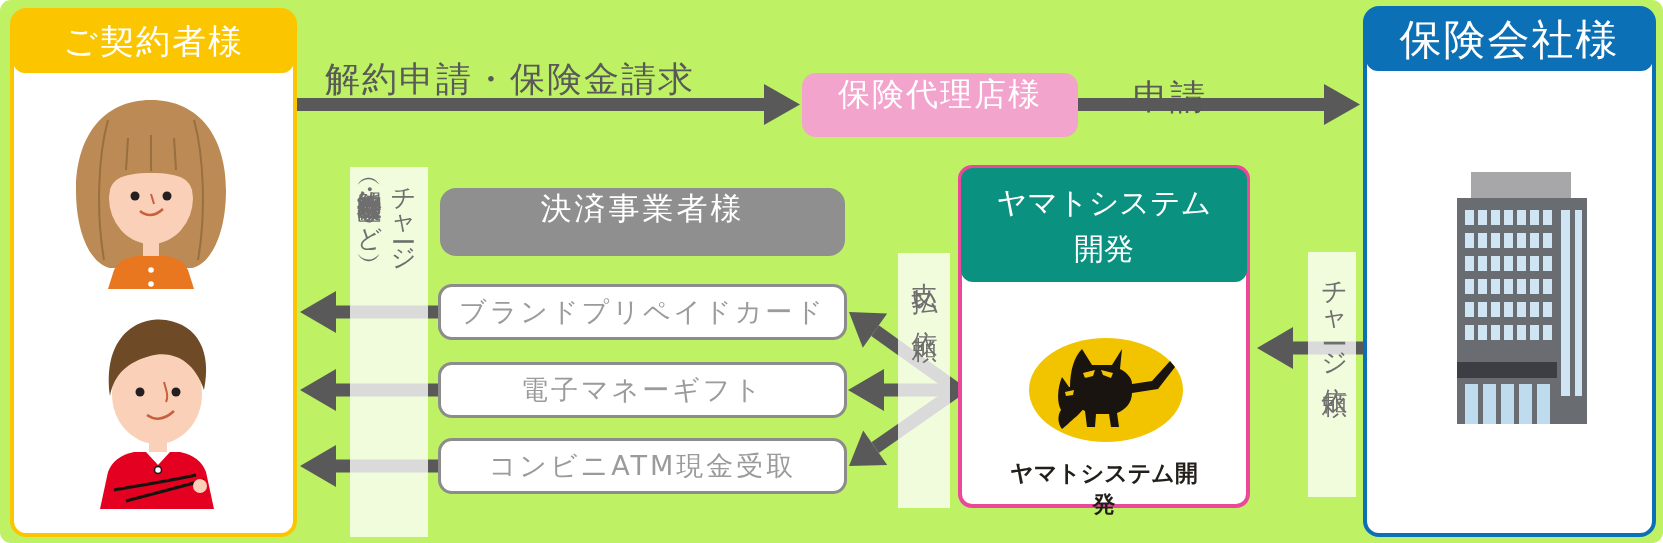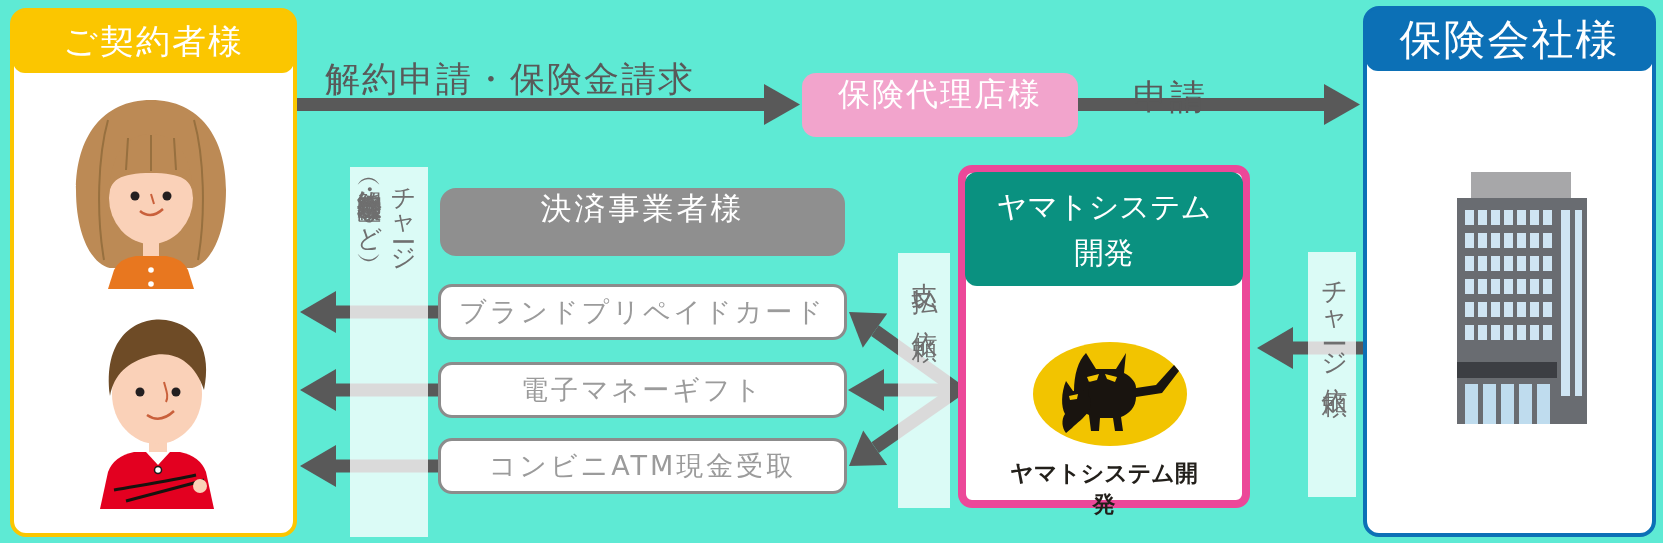--- a/index.html
+++ b/index.html
@@ -1,28 +1,28 @@
 <!DOCTYPE html>
 <html><head>
 <meta charset="utf-8">
 <style>
   html,body{margin:0;padding:0;}
   body{font-family:"DejaVu Sans","Liberation Sans",sans-serif;}
-  .canvas{position:relative;width:1663px;height:543px;background:#5eead4;overflow:hidden;}
+  .canvas{position:relative;width:1663px;height:543px;background:#bef264;overflow:hidden;border-radius:11px;}
 
   
   .arrow-layer{position:absolute;left:0;top:0;z-index:1;}
   .band{position:absolute;background:rgba(255,255,255,0.78);z-index:2;}
   .actor-box{position:absolute;background:#fff;border-radius:16px;box-sizing:border-box;z-index:3;}
   .overlay-text{position:absolute;z-index:4;}
 
   
   .box-contractor{left:10px;top:8px;width:287px;height:529px;border:4px solid #FBC600;}
   .box-insurer{left:1363px;top:6px;width:293px;height:531px;border:4px solid #0C70B6;}
-  .box-yamato{left:958px;top:165px;width:292px;height:343px;border:8px solid #ec4899;border-radius:14px;}
+  .box-yamato{left:958px;top:165px;width:292px;height:343px;border:4px solid #ec4899;border-radius:14px;}
   .actor-header{position:absolute;left:-1px;top:-1px;right:-1px;border-radius:12px;
     display:flex;align-items:center;justify-content:center;color:#fff;}
   .hdr-contractor{height:62px;background:#FBC600;font-size:34px;letter-spacing:2px;}
   .hdr-insurer{height:62px;background:#0C70B6;font-size:42px;letter-spacing:2px;text-align:right;}
   .hdr-yamato{height:112px;background:#0A9180;font-size:30px;flex-direction:column;line-height:46px;padding-top:2px;}
 
   
   .pill{position:absolute;display:flex;justify-content:center;color:#fff;z-index:3;}
   .box-agency{left:802px;top:73px;width:276px;height:64px;background:#F2A4CC;border-radius:14px;font-size:32px;letter-spacing:2px;}
   .box-provider{left:440px;top:188px;width:405px;height:68px;background:#8F8F8F;border-radius:16px;font-size:31px;letter-spacing:3px;}

